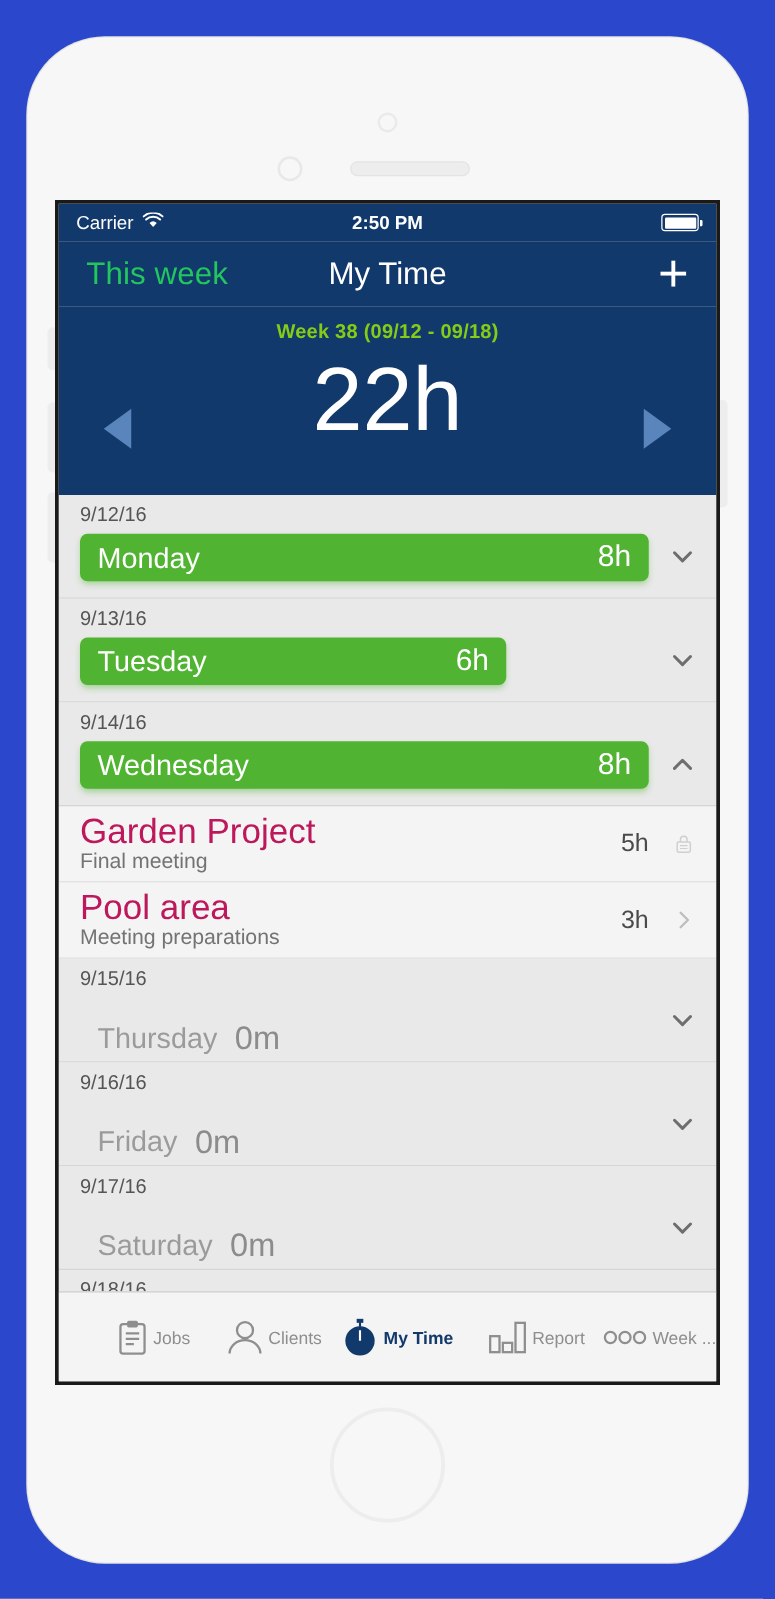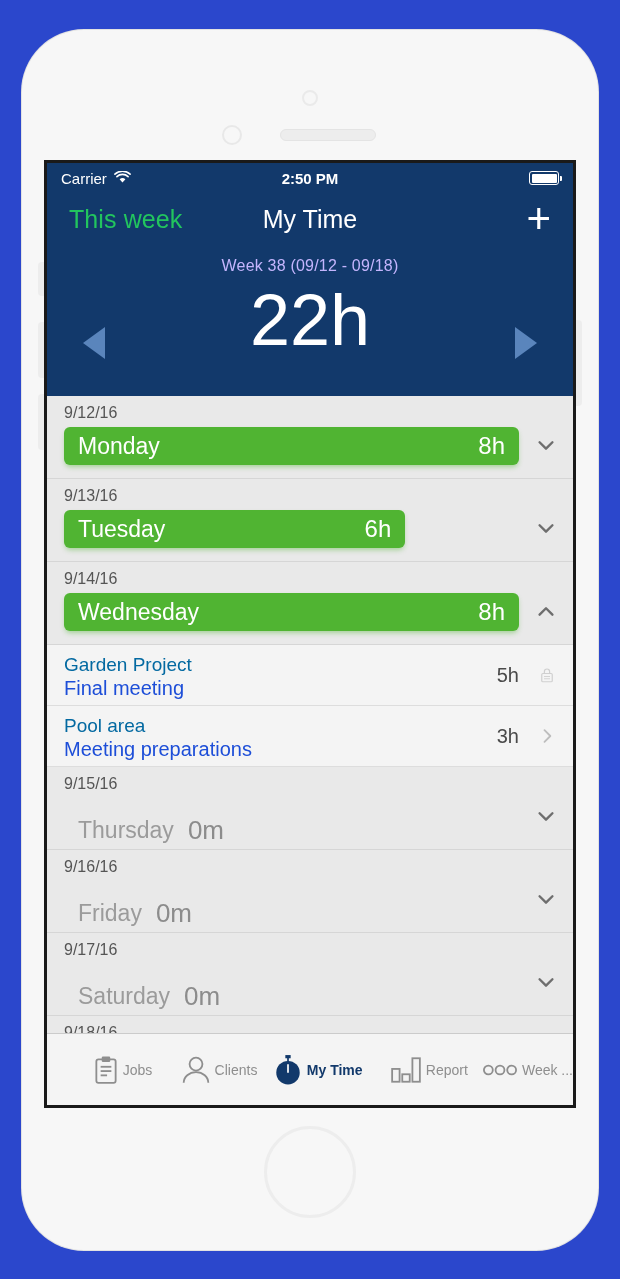--- a/index.html
+++ b/index.html
@@ -164,23 +164,23 @@
 
   
   .week-summary {
     background: #12396B;
     height: 151px;
     position: relative;
     padding-top: 12px;
   }
   .week-label {
     text-align: center;
-    color: #c4b5fd;
+    color: #84cc16;
     font-size: 16px;
-    font-weight: normal;
+    font-weight: bold;
     letter-spacing: 0.2px;
   }
   .week-total {
     text-align: center;
     color: #FFFFFF;
     font-size: 72px;
     line-height: 82px;
     font-weight: 300;
     margin-top: 4px;
   }
@@ -268,27 +268,27 @@
   .entry-row {
     background: #F4F4F4;
     border-bottom: 1px solid #DDDDDD;
     height: 61px;
     display: flex;
     align-items: center;
     padding: 0 16px 0 17px;
   }
   .entry-text { flex: 1; }
   .entry-title {
-    font-size: 19px;
-    color: #0369a1;
+    font-size: 28px;
+    color: #be185d;
     line-height: 26px;
   }
   .entry-sub {
-    font-size: 20px;
-    color: #1d4ed8;
+    font-size: 17px;
+    color: #737373;
     line-height: 21px;
   }
   .entry-hours {
     font-size: 20px;
     color: #4A4A4A;
     margin-right: 18px;
   }
   .entry-icon { width: 20px; display: flex; justify-content: center; }
 
   

